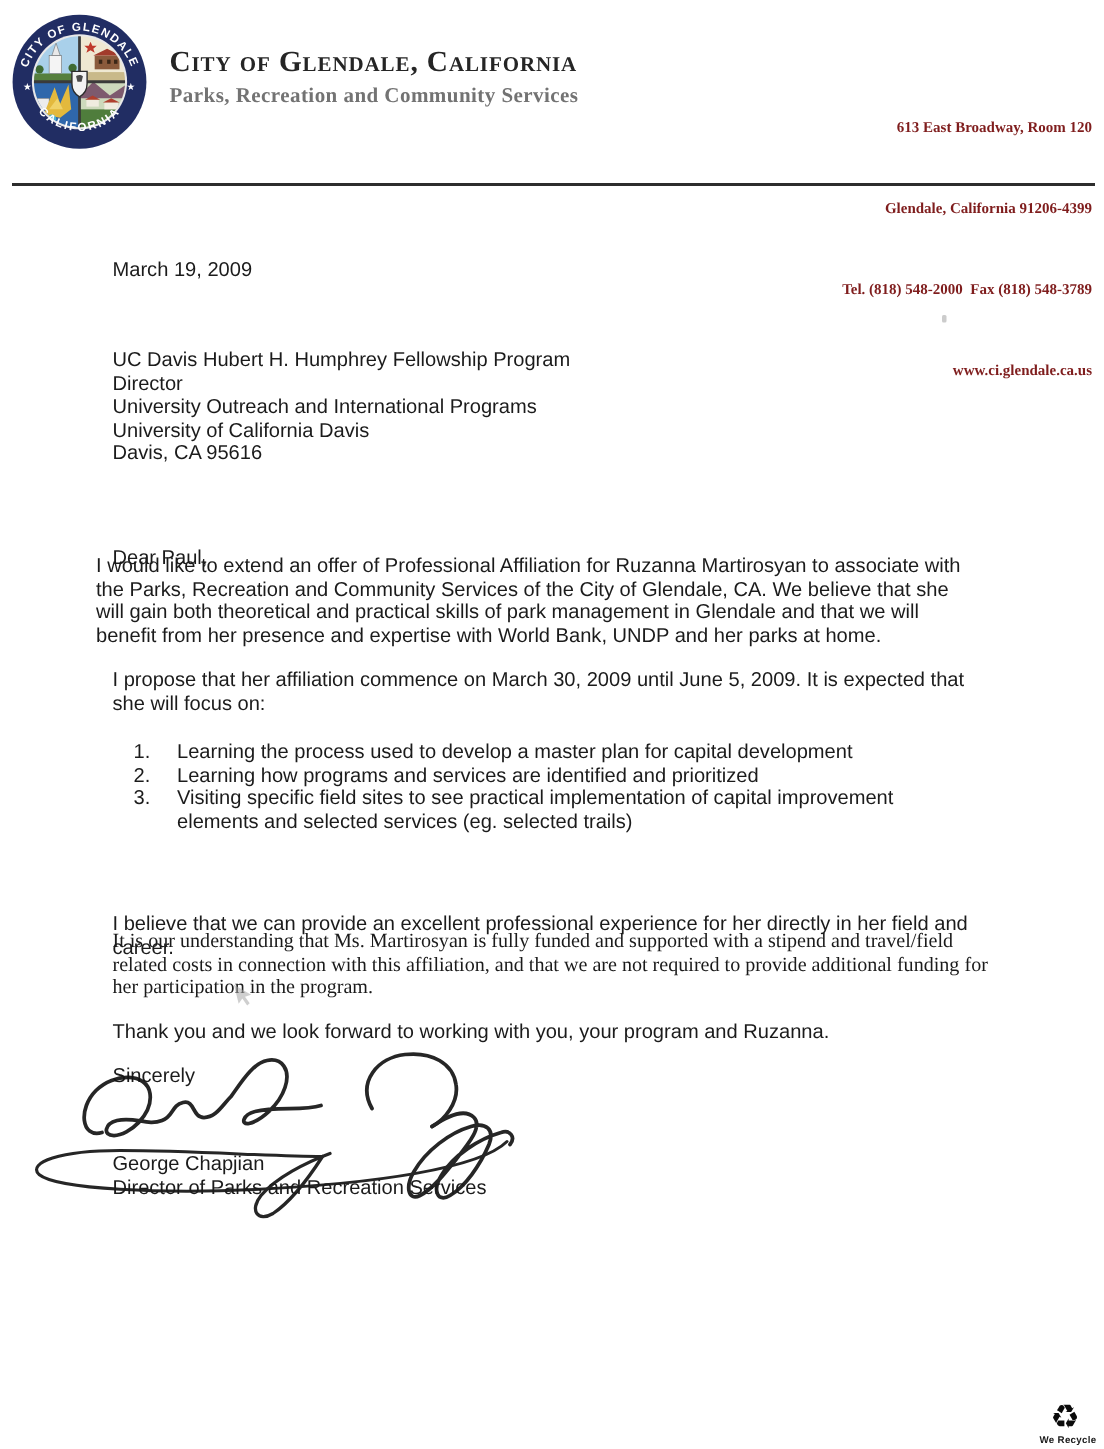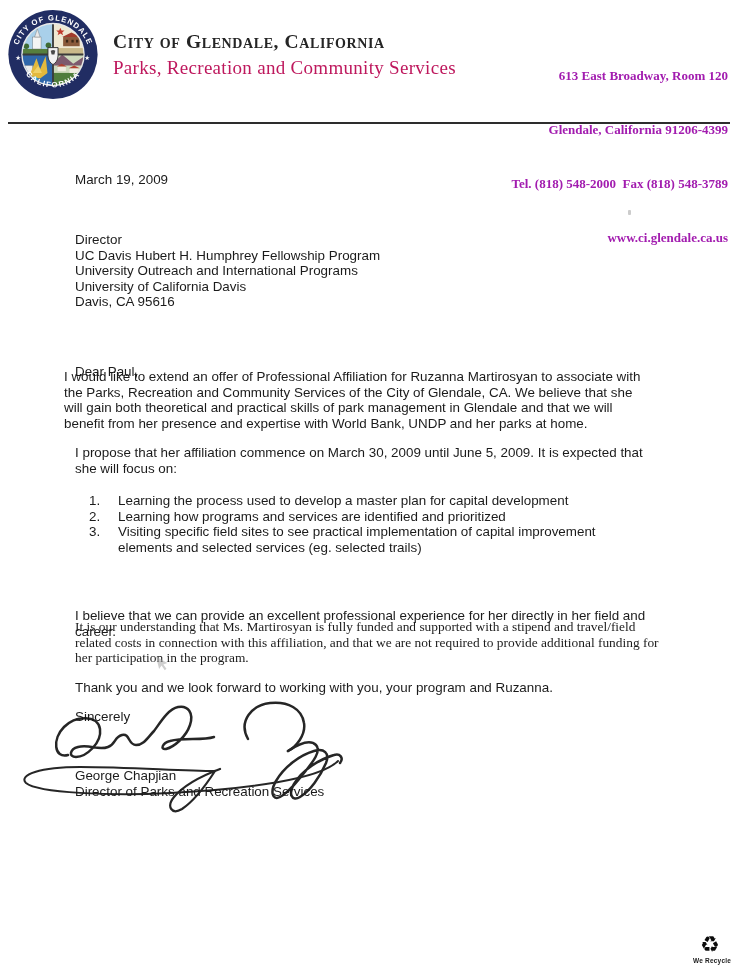--- a/index.html
+++ b/index.html
@@ -12,27 +12,27 @@
   
   .seal{position:absolute;left:7px;top:6px;width:92px;height:97px;}
   .org-block{position:absolute;left:113px;top:30px;}
   .org-name{
     font-family:"Liberation Serif","DejaVu Serif",serif;
     font-variant:small-caps;font-weight:600;font-size:19.5px;
     letter-spacing:.6px;color:#252525;line-height:24px;
   }
   .org-dept{
     font-family:"Liberation Serif","DejaVu Serif",serif;
-    font-weight:400;font-size:19px;letter-spacing:.3px;color:#be185d;
+    font-weight:700;font-size:14px;letter-spacing:.3px;color:#737373;
     margin-top:3px;
   }
   .contact-block{
-    position:absolute;right:8px;top:31px;text-align:right;
+    position:absolute;right:8px;top:41px;text-align:right;
     font-family:"Liberation Serif","DejaVu Serif",serif;
-    font-weight:600;font-size:13px;color:#a21caf;line-height:18px;
+    font-weight:600;font-size:10px;color:#7f1d1d;line-height:18px;
     white-space:pre-wrap;
   }
   .rule{position:absolute;left:8px;right:6px;top:122px;height:2px;background:#2d2d2d;}
   
   .body-text{font-size:13.4px;line-height:15.6px;}
   .date{position:absolute;left:75px;top:172px;}
   .recipient{position:absolute;left:75px;top:232px;}
   .salutation{position:absolute;left:75px;top:364px;}
   .p1{position:absolute;left:64px;top:369px;width:585px;}
   .p2{position:absolute;left:75px;top:445px;width:585px;}
@@ -131,22 +131,22 @@
     <div>Glendale, California 91206-4399</div>
     <div>Tel. (818) 548-2000  Fax (818) 548-3789</div>
     <div>www.ci.glendale.ca.us</div>
   </div>
 
   <div class="rule"></div>
 
   <div class="date body-text">March 19, 2009</div>
 
   <div class="recipient body-text">
+    <div>UC Davis Hubert H. Humphrey Fellowship Program</div>
     <div>Director</div>
-    <div>UC Davis Hubert H. Humphrey Fellowship Program</div>
     <div>University Outreach and International Programs</div>
     <div>University of California Davis</div>
     <div>Davis, CA 95616</div>
   </div>
 
   <div class="salutation body-text">Dear Paul,</div>
 
   <div class="p1 body-text">I would like to extend an offer of Professional Affiliation for Ruzanna Martirosyan to associate with the Parks, Recreation and Community Services of the City of Glendale, CA. We believe that she will gain both theoretical and practical skills of park management in Glendale and that we will benefit from her presence and expertise with World Bank, UNDP and her parks at home.</div>
   <div class="p2 body-text">I propose that her affiliation commence on March 30, 2009 until June 5, 2009. It is expected that she will focus on:</div>
 

